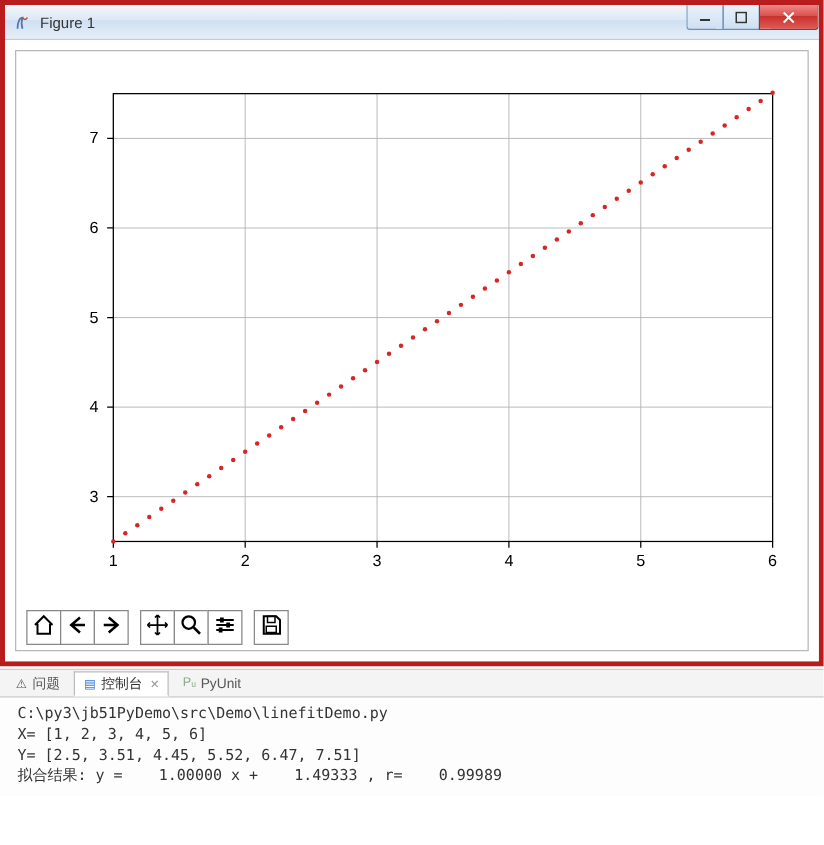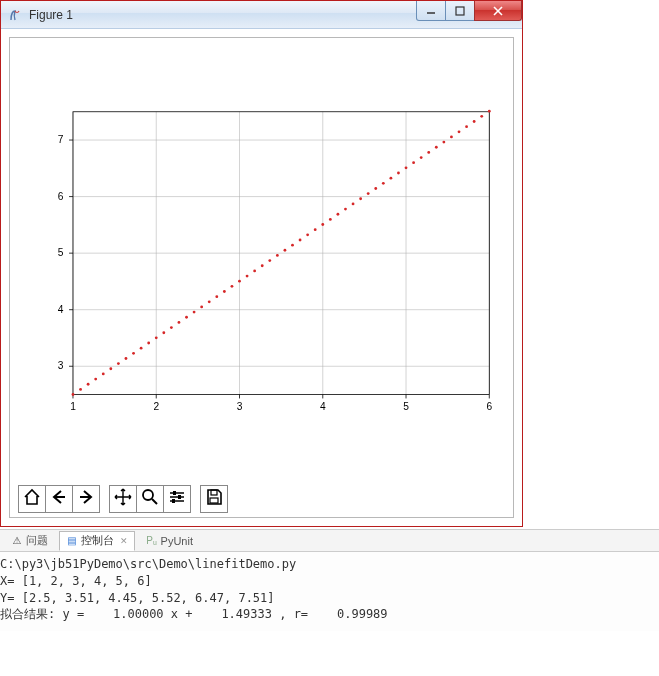--- a/index.html
+++ b/index.html
@@ -4,22 +4,22 @@
 <style>
   * { box-sizing: border-box; margin: 0; padding: 0; }
   body {
     font-family: "Segoe UI", Tahoma, sans-serif;
     font-size: 12px;
     background: #fff;
     width: 659px;
   }
   
   .window {
-    width: 523px;
-    border: 1px solid #b91c1c;
+    width: 659px;
+    border: 4px solid #b91c1c;
     background: #fff;
     position: relative;
   }
   .titlebar {
     height: 28px;
     background: linear-gradient(to bottom, #f2f6fb 0%, #dde8f5 45%, #cfe0f2 46%, #e6eef8 100%);
     border-bottom: 1px solid #b9cde4;
     display: flex;
     align-items: center;
     padding-left: 6px;
@@ -124,21 +124,21 @@
   }
   .ctab.active {
     background: #fff;
     border: 1px solid #bbb;
     border-bottom: 1px solid #fff;
     color: #333;
   }
   .ctab .x { font-size: 9px; color: #999; margin-left: 3px; }
   .tab-icon { width:12px; height:12px; display:inline-flex; align-items:center; justify-content:center; font-size:10px; }
   .console-body {
-    padding: 4px 6px 8px 0;
+    padding: 4px 6px 8px 14px;
     font-family: "Microsoft YaHei","SimSun",monospace;
     font-size: 12px;
     color: #333;
     white-space: pre;
     line-height: 1.4;
   }
 </style>
 </head>
 <body>
 

